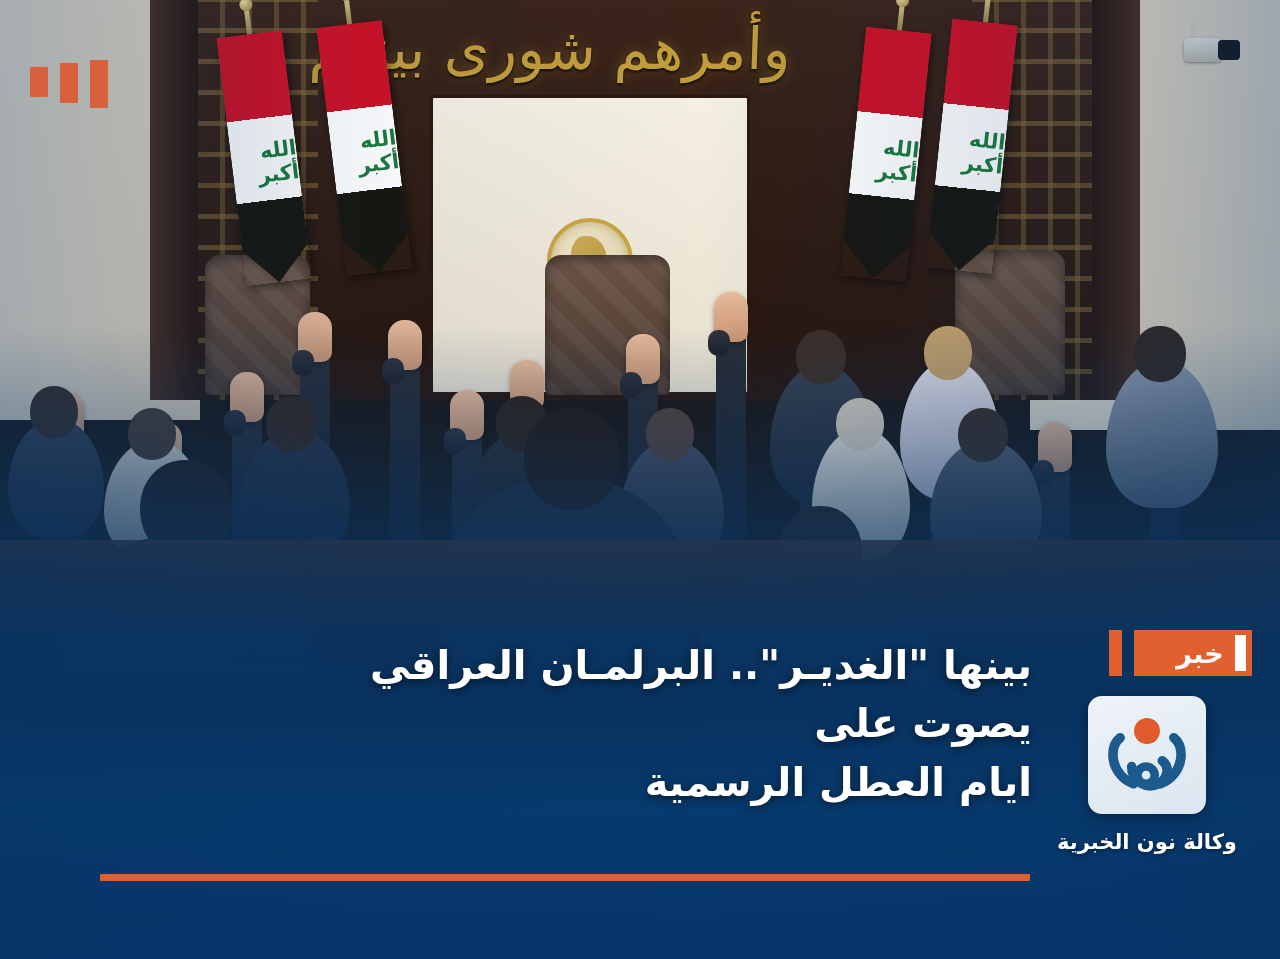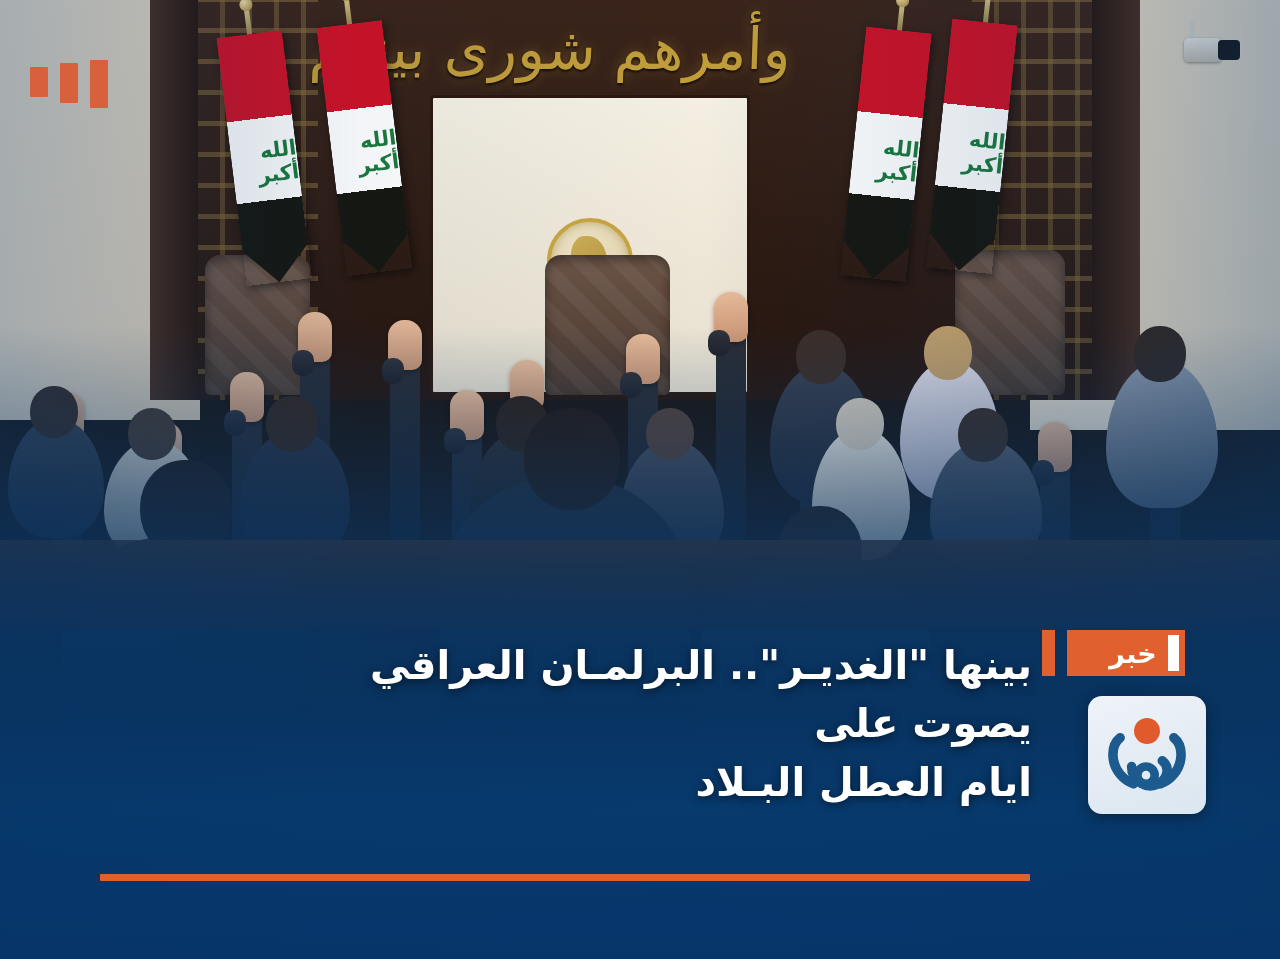--- a/index.html
+++ b/index.html
@@ -159,21 +159,21 @@
     font-size:40px;line-height:1.46;font-weight:bold;
     letter-spacing:.5px;
     text-shadow:0 2px 8px rgba(0,0,0,.55);
     direction:rtl;
   }
   .rule{position:absolute;left:100px;top:874px;width:930px;height:7px;
     background:#e0602f;border-radius:1px;}
 
   
   .brand{position:absolute;right:28px;top:630px;width:210px;text-align:center;}
-  .badge-row{display:flex;align-items:center;justify-content:flex-end;gap:12px;}
+  .badge-row{display:flex;align-items:center;gap:12px;}
   .badge-tick{width:13px;height:46px;background:#e0602f;}
   .badge{position:relative;display:flex;align-items:center;justify-content:center;
     width:118px;height:46px;background:#e0602f;}
   .badge .txt{color:#fff;font-size:27px;font-weight:bold;line-height:1;
     padding-left:14px;}
   .badge .wtick{position:absolute;right:6px;top:5px;width:11px;height:36px;background:#fff;}
 
   .logo{margin:20px auto 0;width:118px;height:118px;border-radius:14px;
     background:linear-gradient(160deg,#eef3f8,#dbe6f0);
     box-shadow:0 4px 14px rgba(0,0,0,.35);
@@ -314,21 +314,21 @@
   <div class="overlay-side"></div>
 
   <div class="barmark">
     <span class="b1"></span>
     <span class="b2"></span>
     <span class="b3"></span>
   </div>
 
   <div class="headline">
     <div>بينها "الغديـر".. البرلمـان العراقي يصوت على</div>
-    <div>ايام العطل البـلاد</div>
+    <div>ايام العطل الرسمية</div>
   </div>
   <div class="rule"></div>
 
   <div class="brand">
 
     <div class="badge-row">
       <div class="badge">
         <span class="txt">خبر</span>
         <span class="wtick"></span>
       </div>
@@ -338,15 +338,16 @@
     <div class="logo">
       <svg width="96" height="96" viewBox="0 0 100 100" aria-hidden="true">
         <circle cx="50" cy="25" r="13.5" fill="#e05a2b"></circle>
         <path d="M22 32 C12 40 12 58 22 70 C26 75 31 78 36 80" fill="none" stroke="#1d5b8f" stroke-width="10" stroke-linecap="round"></path>
         <path d="M78 32 C88 40 88 58 78 70 C74 75 69 78 64 80" fill="none" stroke="#1d5b8f" stroke-width="10" stroke-linecap="round"></path>
         <path d="M34 62 C34 78 50 86 62 80 C72 75 74 62 66 56" fill="none" stroke="#1d5b8f" stroke-width="10" stroke-linecap="round"></path>
         <circle cx="49" cy="71" r="9" fill="none" stroke="#1d5b8f" stroke-width="9"></circle>
       </svg>
     </div>
 
+    <div class="agency">وكالة نون الخبرية</div>
   </div>
 
 </div>
 
 </body></html>

